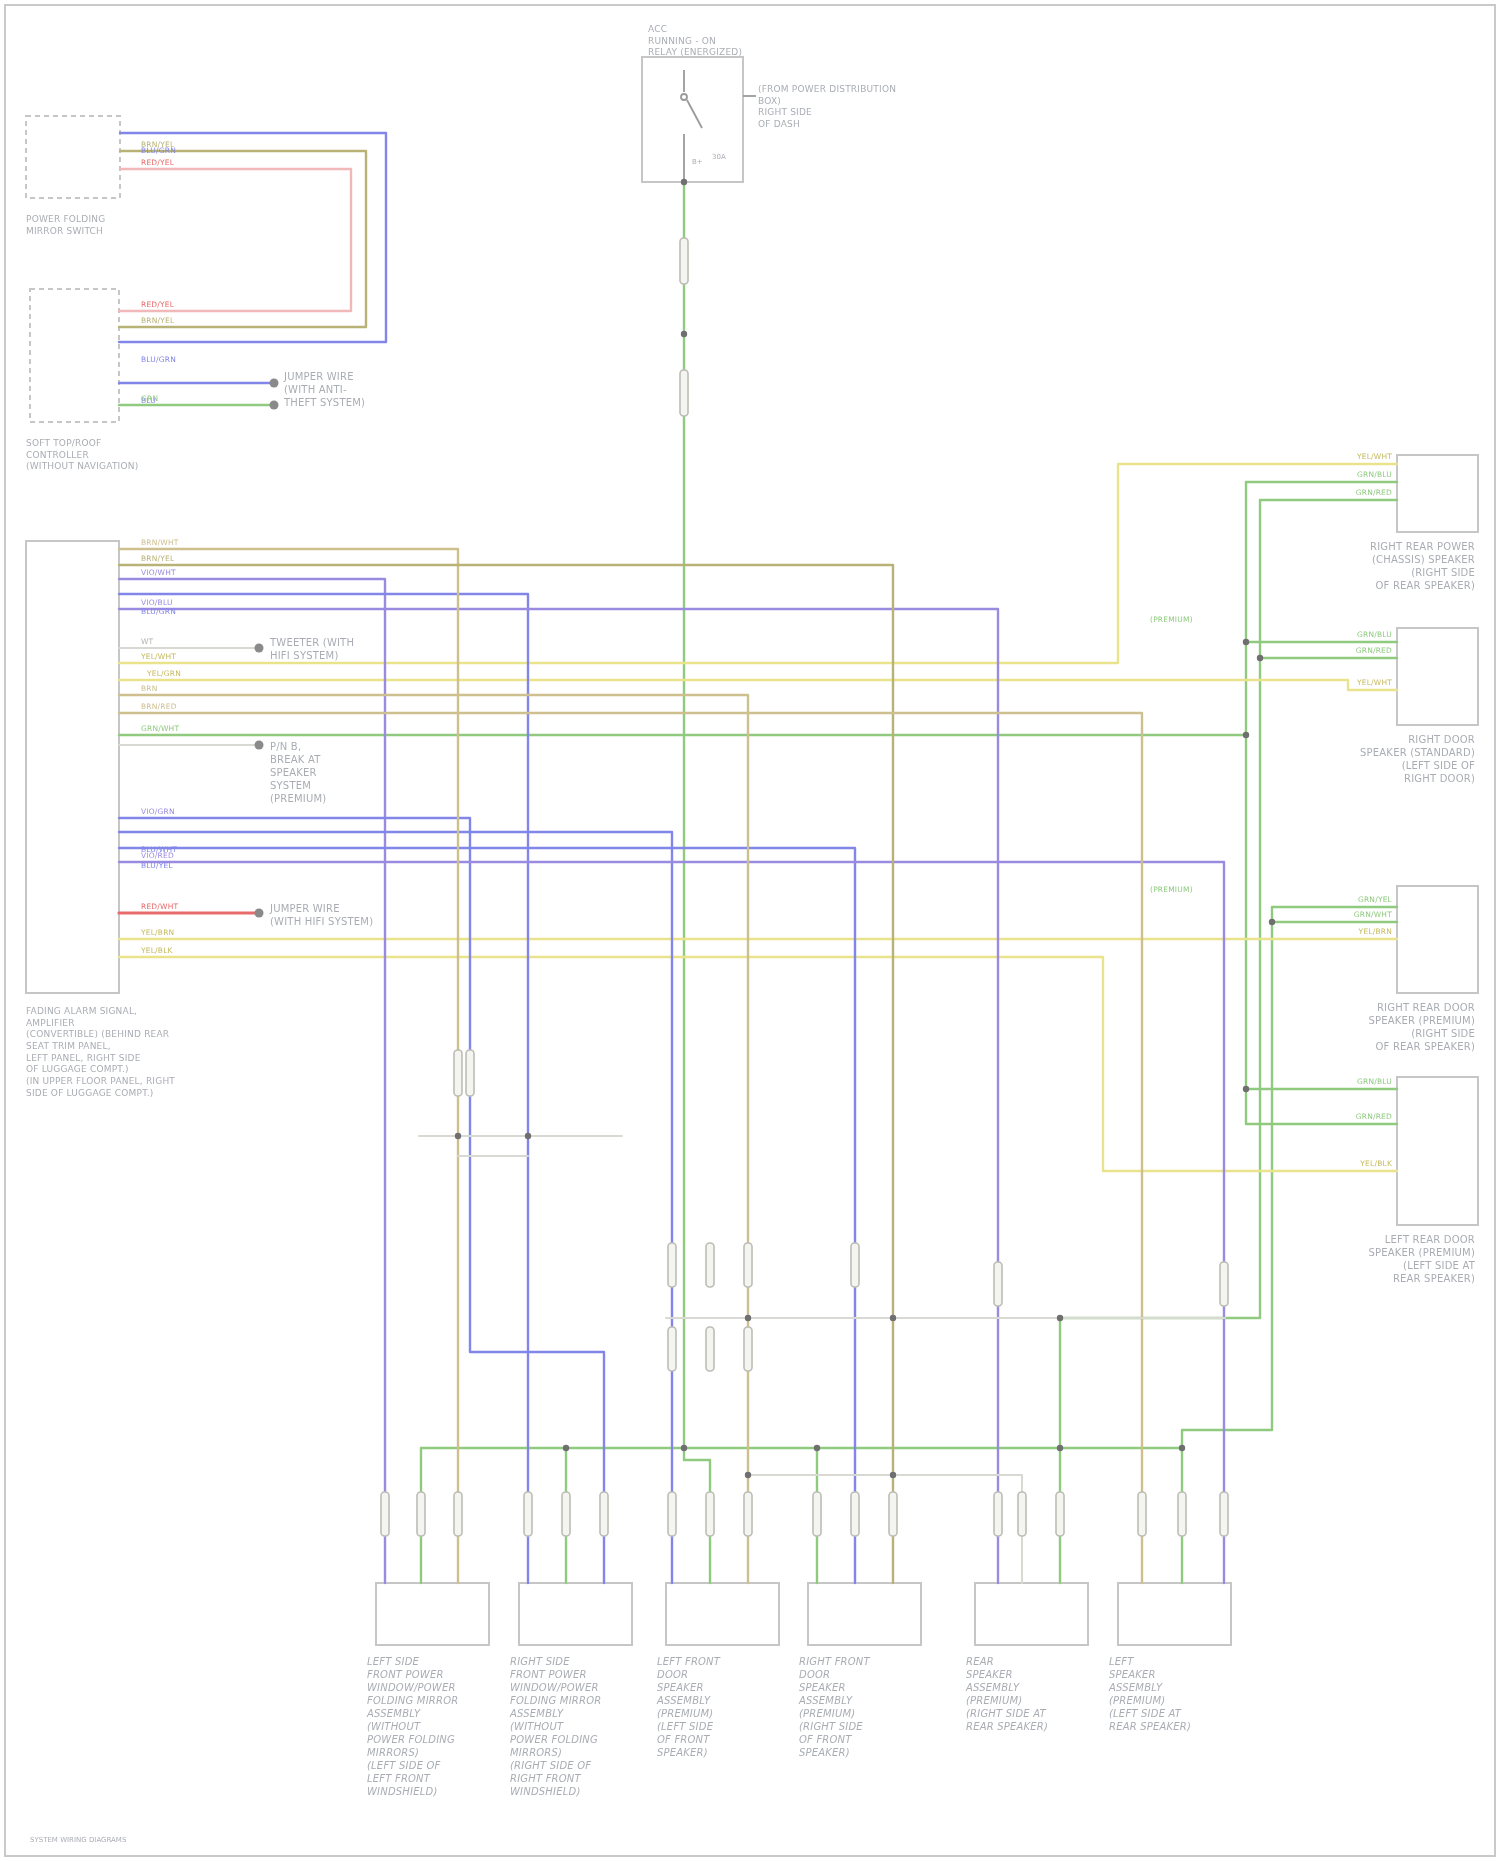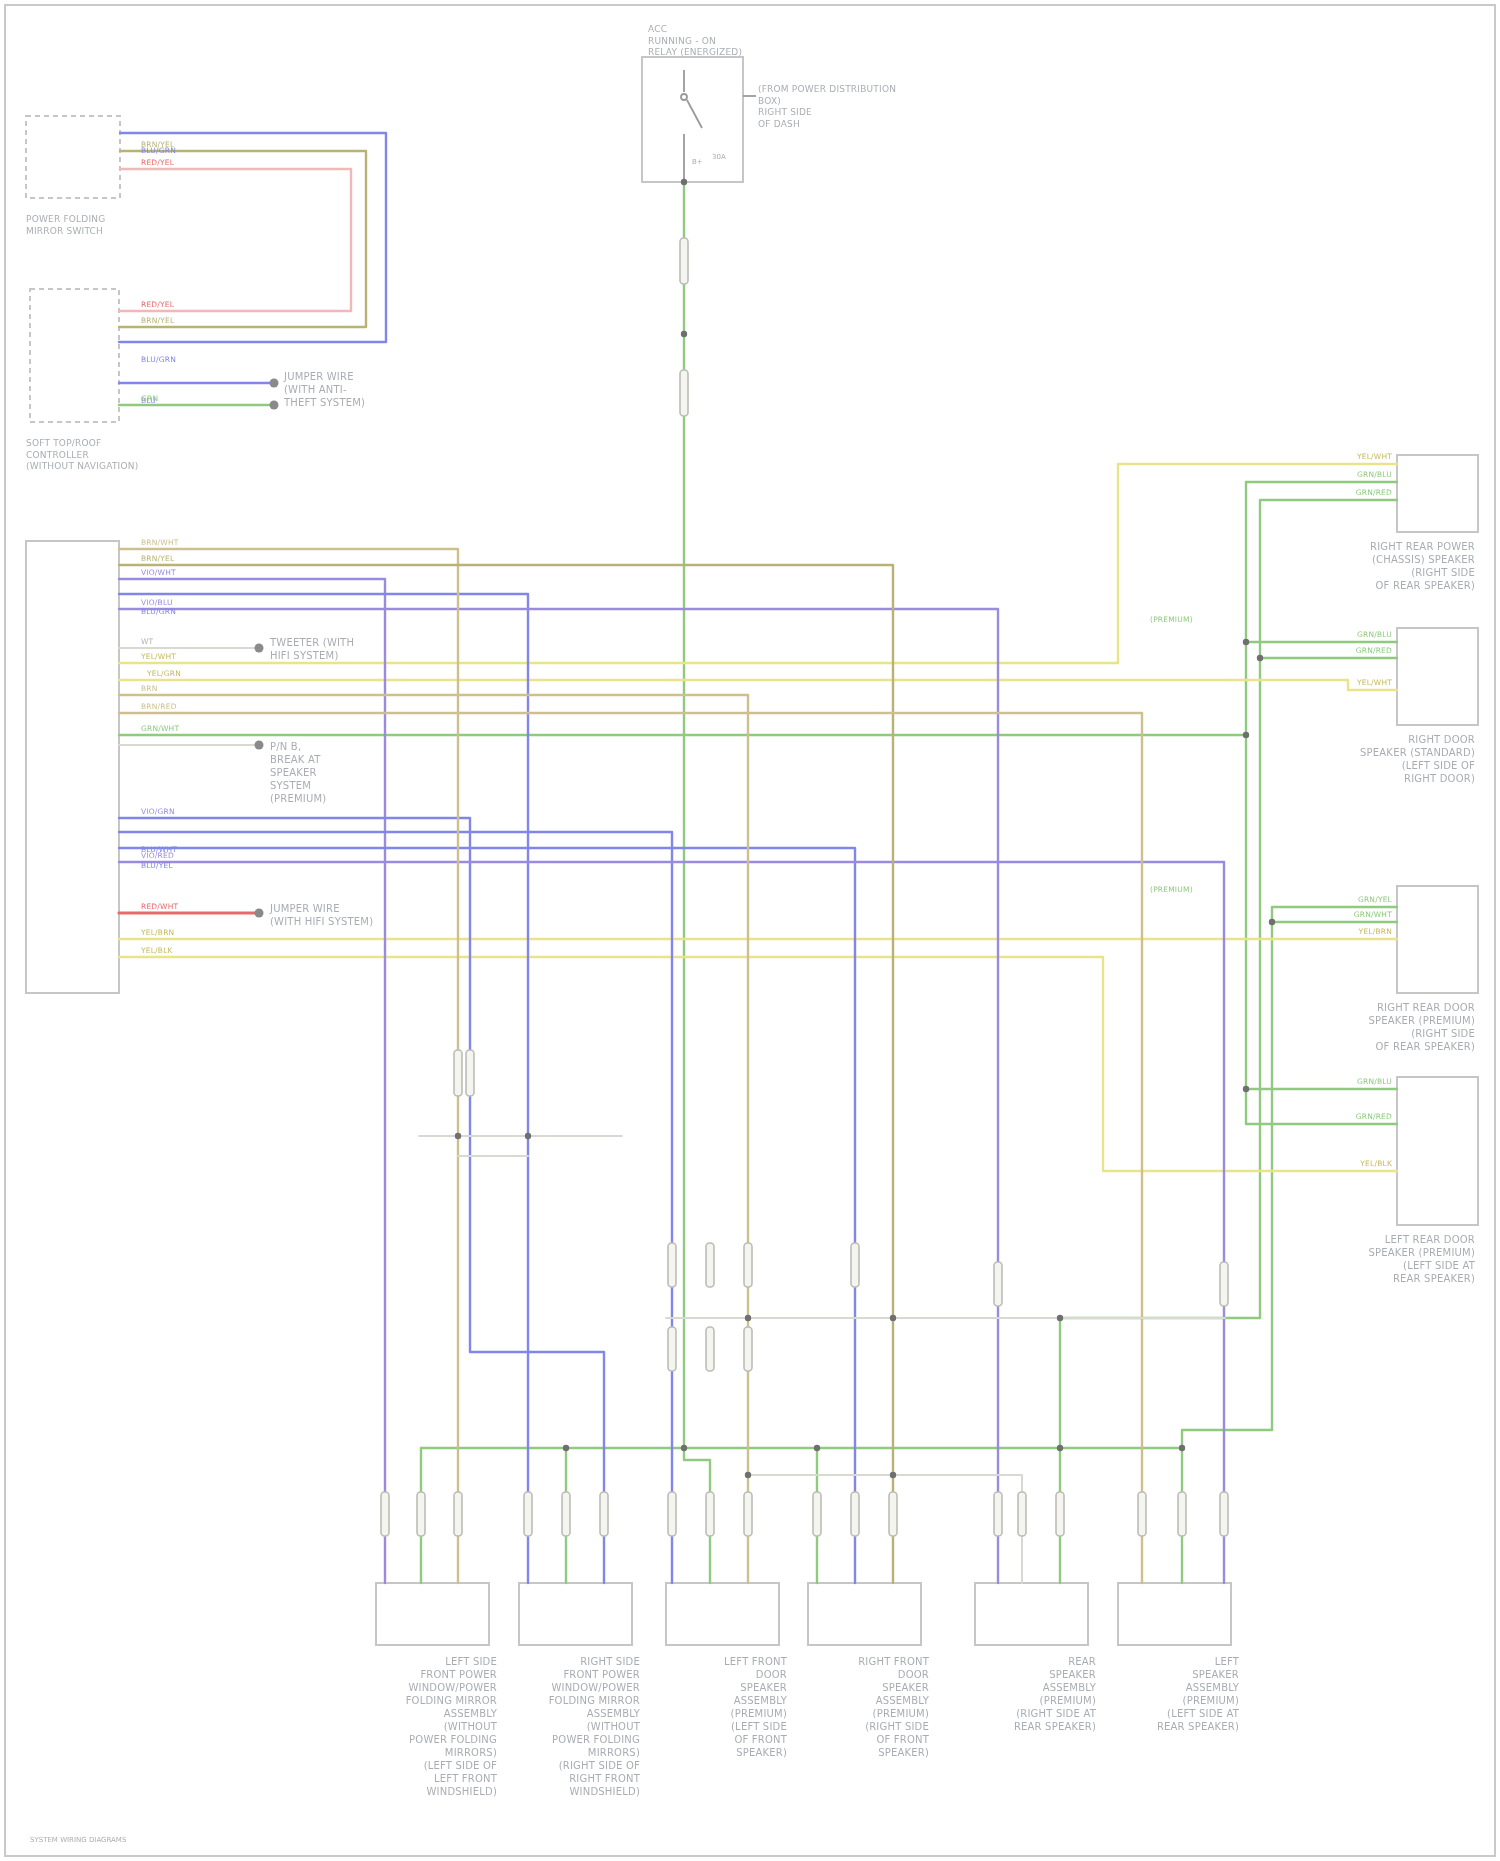--- a/index.html
+++ b/index.html
@@ -19,21 +19,21 @@
   .wr{stroke:var(--red);stroke-width:3.2;} .wgr{stroke:var(--gray_wire);stroke-width:2;}
   .wp{stroke:#f0b8b8;}
   .pill{fill:#f4f4f1;stroke:#bdbdb6;stroke-width:1.6;}
   .dot{fill:var(--dot);}
   .term{fill:#8a8a8a;}
   .relaypart{stroke:#9a9a9a;stroke-width:1.8;fill:none;}
   .cap{
     position:absolute;color:var(--text);font-size:9px;line-height:1.3;
     white-space:pre-line;letter-spacing:.2px;
   }
-  .cap.center{text-align:right;}
+  .cap.center{text-align:left;font-style:italic;}
   .cap.right{text-align:right;}
   .cap.small{font-size:10px;}
   .wl{
     position:absolute;font-size:7.5px;line-height:1;letter-spacing:.2px;
     white-space:nowrap;
   }
   .wl.r{width:60px;text-align:right;}
   .lb{color:var(--blue);margin-top:24px;} .lg{color:var(--green);} .lv{color:var(--violet);}
   .ly{color:#c6ba5e;} .lt{color:var(--tan);} .lo{color:var(--olive);}
   .lr{color:var(--red);} .lgr{color:#b3b3ad;}
@@ -193,20 +193,28 @@
 
   <div class="cap" style="left:26px;top:214px;width:170px;">POWER FOLDING
 MIRROR SWITCH</div>
   <div class="cap" style="left:26px;top:438px;width:190px;">SOFT TOP/ROOF
 CONTROLLER
 (WITHOUT NAVIGATION)</div>
   <div class="cap small" style="left:284px;top:370px;width:130px;">JUMPER WIRE
 (WITH ANTI-
 THEFT SYSTEM)</div>
 
+  <div class="cap" style="left:26px;top:1006px;width:215px;">FADING ALARM SIGNAL,
+AMPLIFIER
+(CONVERTIBLE) (BEHIND REAR
+SEAT TRIM PANEL,
+LEFT PANEL, RIGHT SIDE
+OF LUGGAGE COMPT.)
+(IN UPPER FLOOR PANEL, RIGHT
+SIDE OF LUGGAGE COMPT.)</div>
   <div class="cap small" style="left:270px;top:636px;width:120px;">TWEETER (WITH
 HIFI SYSTEM)</div>
   <div class="cap small" style="left:270px;top:740px;width:110px;">P/N B,
 BREAK AT
 SPEAKER
 SYSTEM
 (PREMIUM)</div>
   <div class="cap small" style="left:270px;top:902px;width:130px;">JUMPER WIRE
 (WITH HIFI SYSTEM)</div>
 

